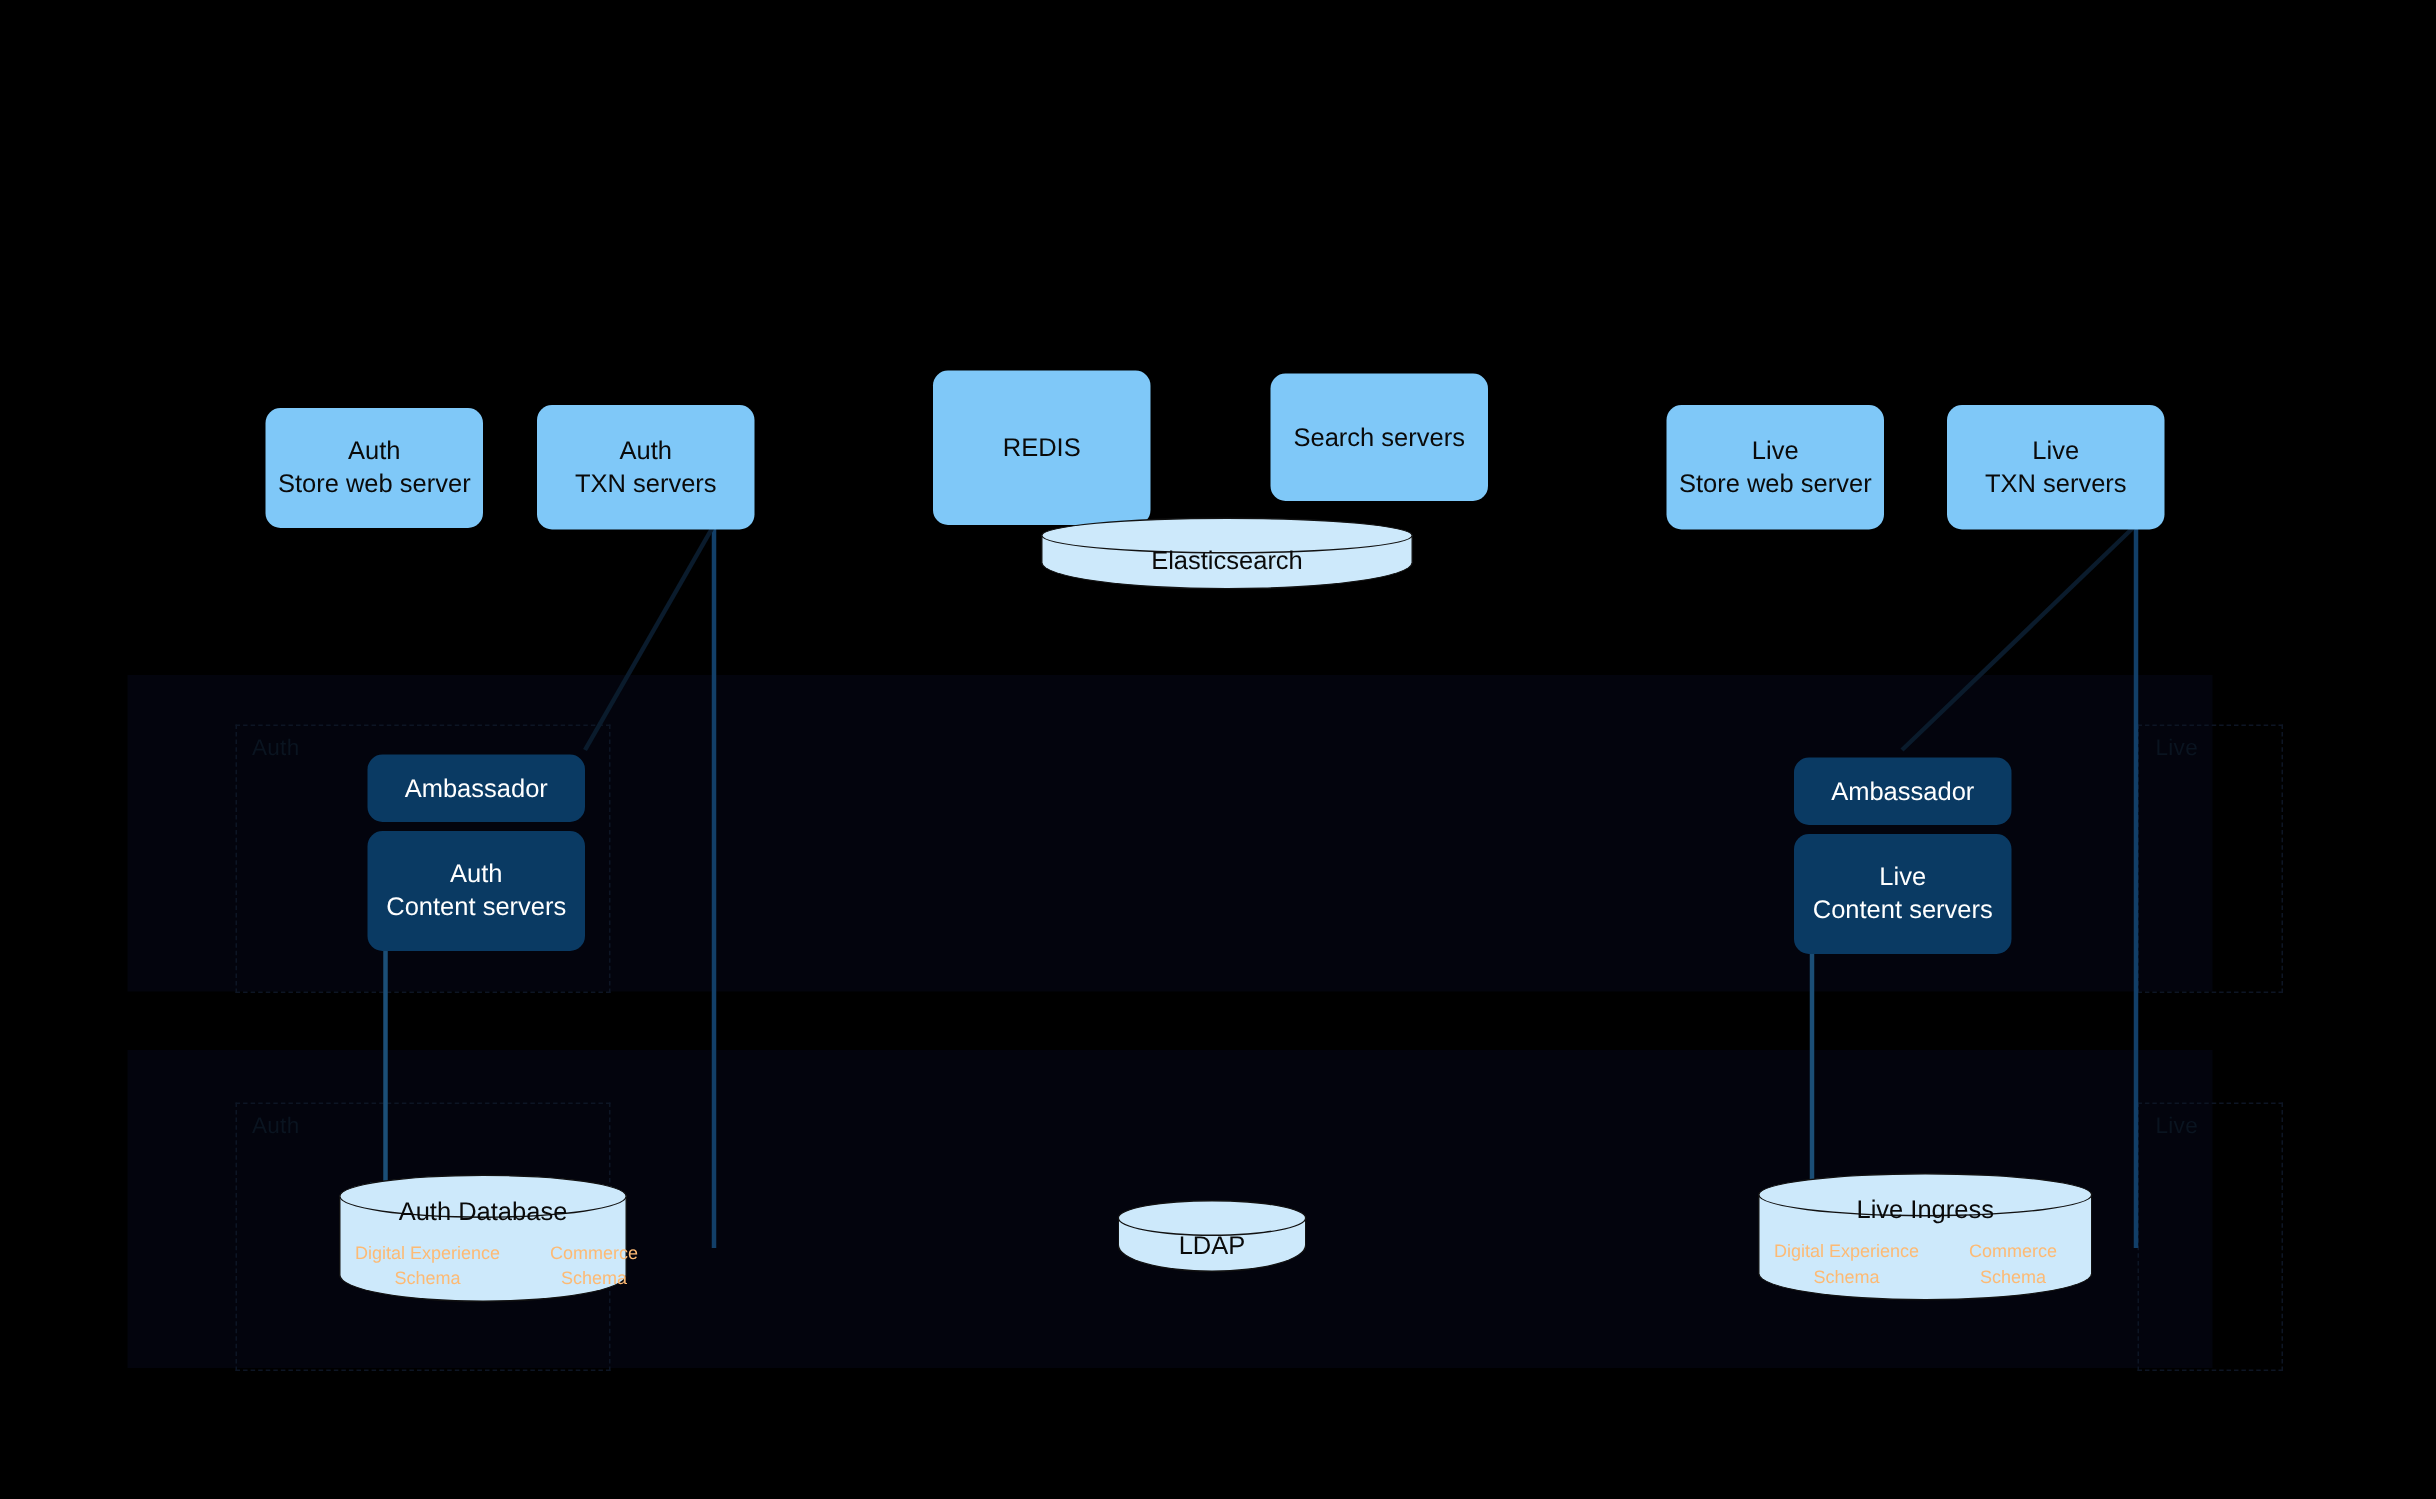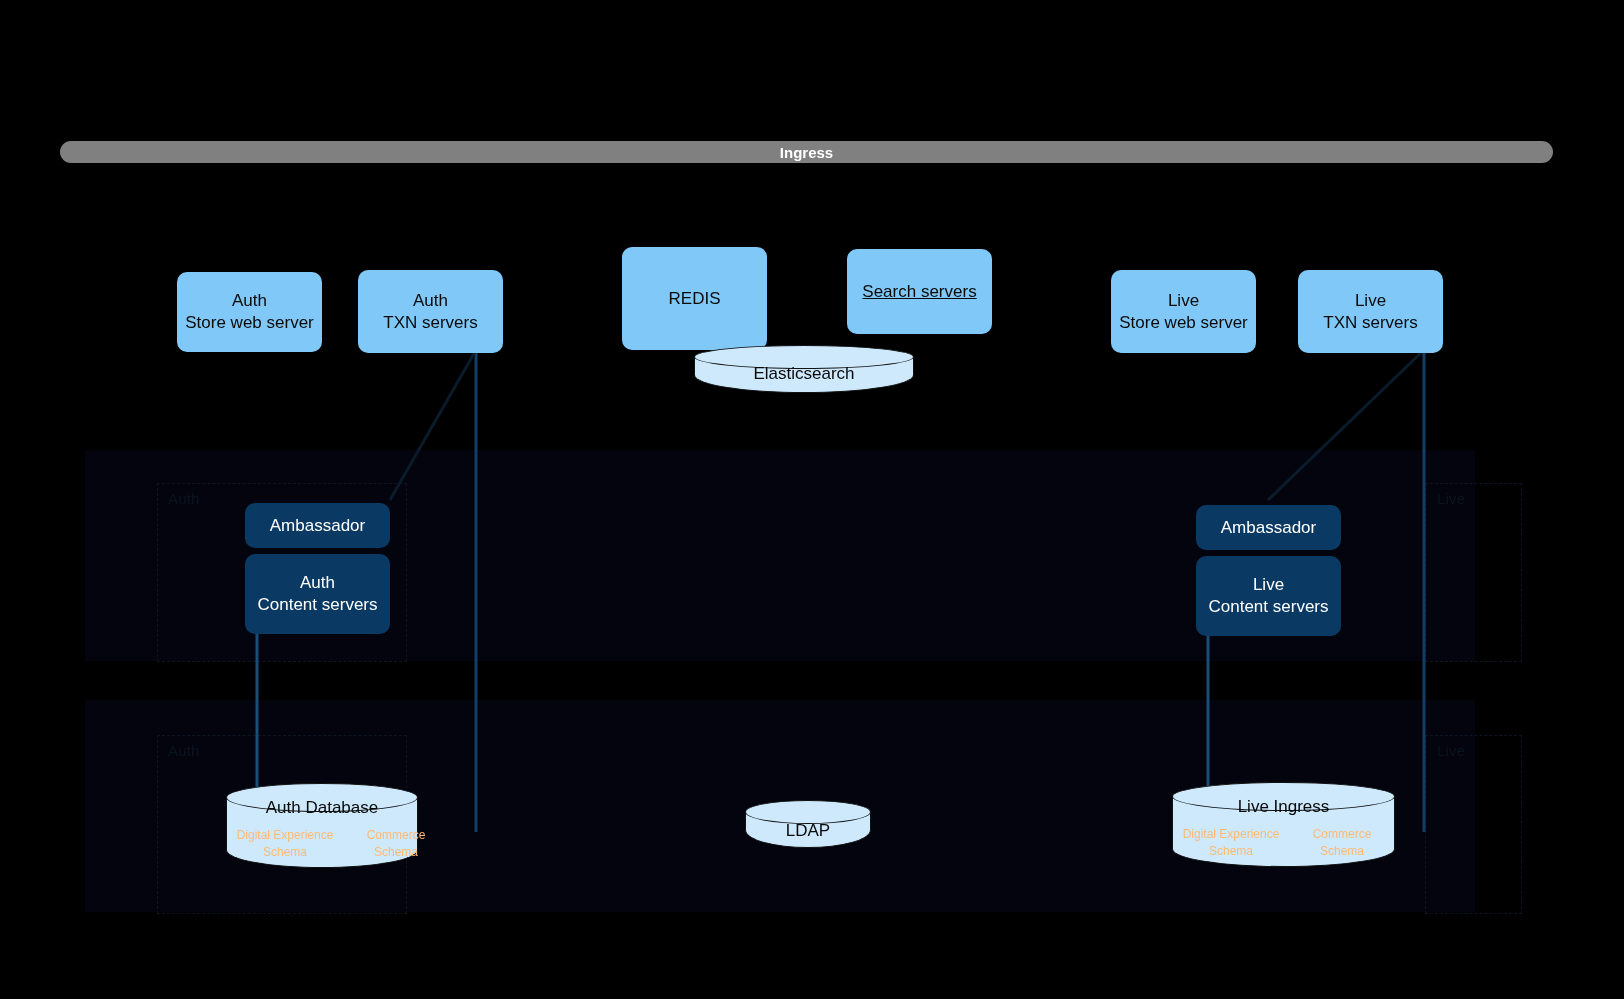--- a/index.html
+++ b/index.html
@@ -123,53 +123,50 @@
 
     <path d="M 257 620 L 257 805" stroke="#1B4E76" stroke-width="3" fill="none" marker-end="url(#arr)"></path>
 
     <path d="M 1424 350 L 1424 832" stroke="#123f68" stroke-width="3" fill="none"></path>
 
     <path d="M 1424 350 L 1268 500" stroke="#0a1b2c" stroke-width="3" fill="none"></path>
 
     <path d="M 1208 622 L 1208 805" stroke="#1B4E76" stroke-width="3" fill="none" marker-end="url(#arr)"></path>
   </svg>
 
-  <div class="ingress" style="left:60px;top:141px;width:1493px;height:22px;">
-    <span>Ingress</span>
-  </div>
 
   <div class="node light" style="left:177px;top:272px;width:145px;height:80px;">
     <span class="ln">Auth</span>
     <span class="ln">Store web server</span>
   </div>
 
   <div class="node light" style="left:358px;top:270px;width:145px;height:83px;">
     <span class="ln">Auth</span>
     <span class="ln">TXN servers</span>
   </div>
 
   <div class="node light" style="left:622px;top:247px;width:145px;height:103px;">
     <span class="ln">REDIS</span>
   </div>
 
-  <div class="node light" style="left:847px;top:249px;width:145px;height:85px;text-decoration:underline;">
+  <div class="node light" style="left:847px;top:249px;width:145px;height:85px;">
     <span class="ln">Search servers</span>
   </div>
 
   <div class="node light" style="left:1111px;top:270px;width:145px;height:83px;">
     <span class="ln">Live</span>
     <span class="ln">Store web server</span>
   </div>
 
   <div class="node light" style="left:1298px;top:270px;width:145px;height:83px;">
     <span class="ln">Live</span>
     <span class="ln">TXN servers</span>
   </div>
 
-  <div class="cyl" style="left:694px;top:345px;width:220px;height:48px;">
+  <div class="cyl" style="left:694px;top:345px;width:248px;height:48px;">
     <div class="body" style="top:12px;height:36px;"></div>
     <div class="top" style="height:24px;"></div>
     <div class="title" style="top:19px;">Elasticsearch</div>
   </div>
 
   <div class="node dark" style="left:245px;top:503px;width:145px;height:45px;">
     <span class="ln">Ambassador</span>
   </div>
 
   <div class="node dark" style="left:245px;top:554px;width:145px;height:80px;">

